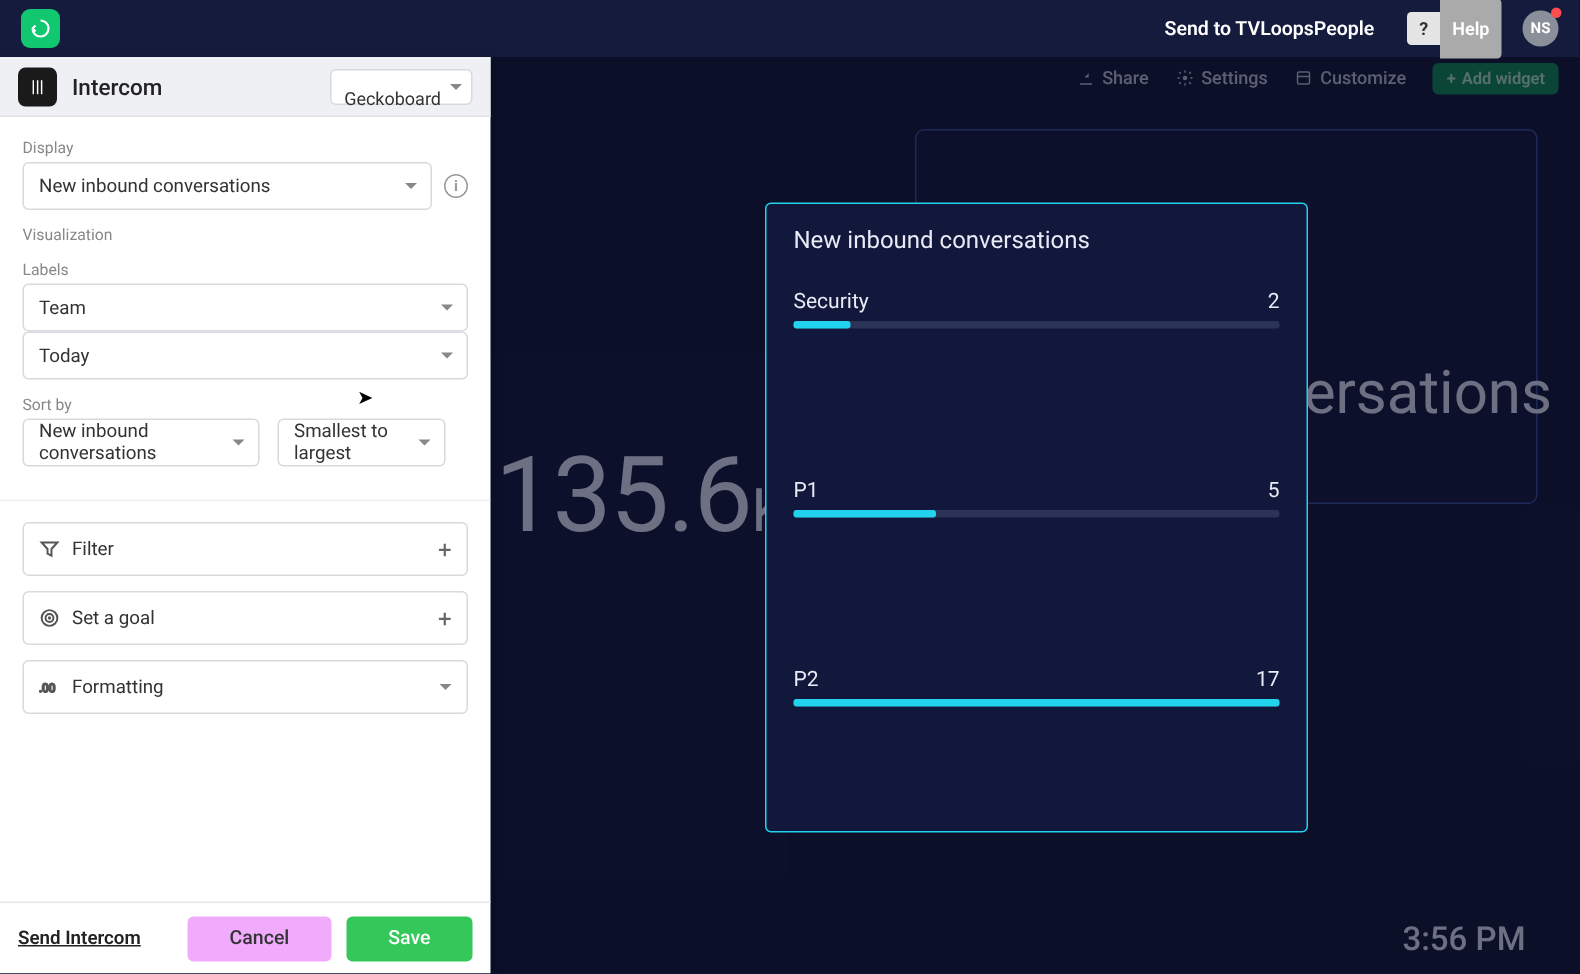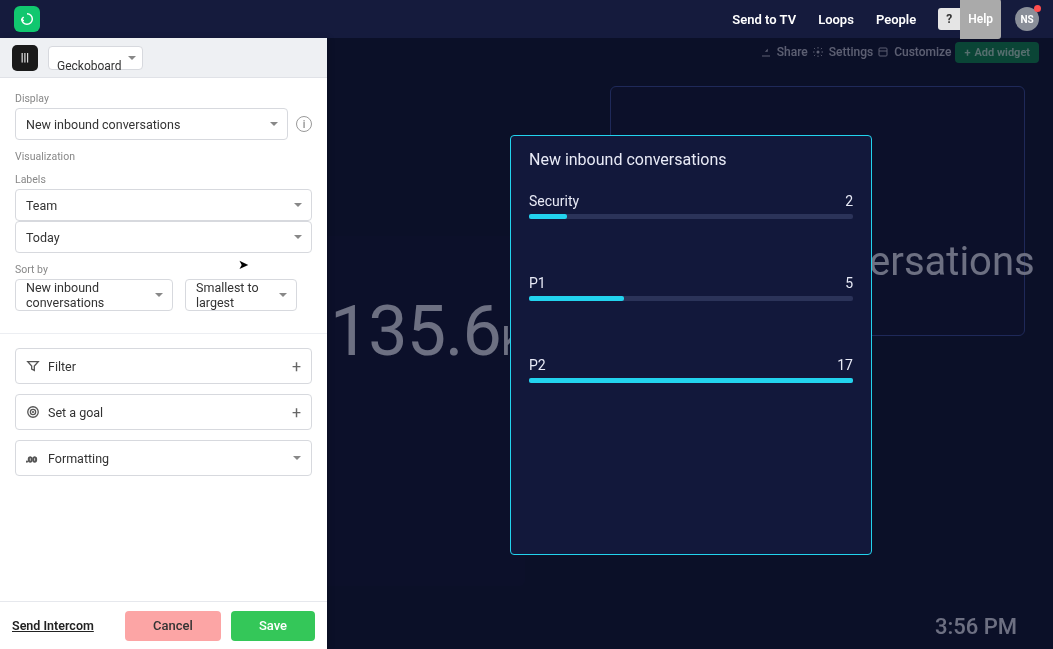--- a/index.html
+++ b/index.html
@@ -4,29 +4,29 @@
 <style>
   * { box-sizing: border-box; margin: 0; padding: 0; font-family: -apple-system, BlinkMacSystemFont, "Segoe UI", Roboto, sans-serif; }
   html, body { width: 1053px; height: 649px; overflow: hidden; }
   body { background: #0f1430; position: relative; }
 
   
   .topnav { position: absolute; top:0; left:0; right:0; height:38px; background:#151b3d; display:flex; align-items:center; padding:0 14px; color:#fff; z-index:20; }
   .logo { width:26px; height:26px; background:#11c76f; border-radius:6px; display:flex; align-items:center; justify-content:center; }
   .logo svg { width:16px; height:16px; }
   .nav-spacer { flex:1; }
-  .nav-link { color:#fff; font-size:13px; font-weight:600; margin-left:22px; cursor:pointer; }
+  .nav-link { color:#fff; font-size:13px; font-weight:600; cursor:pointer; }
   .help-group { display:flex; align-items:center; margin-left:22px; }
   .q-btn { width:22px; height:22px; background:#e5e5e5; color:#333; font-size:12px; font-weight:700; display:flex; align-items:center; justify-content:center; border-radius:3px 0 0 3px; cursor:pointer; }
   .help-btn { height:40px; padding:0 8px; background:#aaa; color:#fff; font-size:12px; font-weight:600; display:flex; align-items:center; border-radius:0 3px 3px 0; cursor:pointer; }
   .avatar { width:24px; height:24px; border-radius:50%; background:#8a8f99; color:#fff; font-size:10px; font-weight:700; display:flex; align-items:center; justify-content:center; margin-left:14px; position:relative; }
   .avatar::after { content:""; position:absolute; top:-2px; right:-2px; width:7px; height:7px; background:#ff4d4d; border-radius:50%; }
 
   
-  .toolbar { position:absolute; top:38px; left:0; right:0; height:28px; display:flex; align-items:center; justify-content:flex-end; padding:0 14px; gap:4px; z-index:5; }
+  .toolbar { position:absolute; top:38px; left:0; right:0; height:28px; display:flex; align-items:center; justify-content:flex-end; padding:0 14px; gap:18px; z-index:5; }
   .tool-link { color:#e0e2ef; font-size:12px; font-weight:500; display:flex; align-items:center; gap:5px; cursor:pointer; opacity:0.85;}
   .tool-link svg { width:12px; height:12px; }
   .add-widget { background:#0d8a4f; color:#b7e6cd; font-size:11px; font-weight:600; padding:4px 9px; border-radius:4px; display:flex; align-items:center; gap:4px; cursor:pointer; }
 
   
   .dim { position:absolute; inset:38px 0 0 0; background:rgba(10,13,35,0.55); z-index:6; }
 
   
   .bg-widget { position:absolute; border-radius:6px; z-index:4; }
   .bg-top-right { top:86px; left:610px; width:415px; height:250px; border:1px solid #3a4d9c; background:rgba(20,26,60,0.4); }
@@ -61,27 +61,27 @@
 
   .divider { height:1px; background:#eceef2; margin:22px -15px 14px;}
   .option-row { height:36px; border:1px solid #d7d9de; border-radius:4px; display:flex; align-items:center; padding:0 10px; font-size:12.5px; color:#333; cursor:pointer; margin-bottom:10px; position:relative;}
   .option-row .opt-icon{ width:14px; height:14px; margin-right:8px;}
   .option-row .plus{ position:absolute; right:10px; font-size:16px; color:#666; font-weight:400;}
   .option-row .chev{ position:absolute; right:10px; top:15px; border:4px solid transparent; border-top-color:#888;}
 
   .panel-footer{ height:48px; border-top:1px solid #e6e8ed; display:flex; align-items:center; padding:0 12px; gap:10px;}
   .feedback{ font-size:12.5px; font-weight:600; color:#222; text-decoration:underline; cursor:pointer; flex:1;}
   .btn{ height:30px; padding:0 28px; border-radius:4px; font-size:13px; font-weight:500; cursor:pointer; display:flex; align-items:center;}
-  .btn.cancel{ background:#fca5a5; color:#333;}
+  .btn.cancel{ background:#f0abfc; color:#333;}
   .btn.save{ background:#34c759; color:#fff;}
 
   
   .preview { position:absolute; top:135px; left:510px; width:362px; height:420px; background:#12183b; border:1px solid #22d3ee; border-radius:4px; z-index:40; padding:14px 18px; color:#e8eaf6;}
   .preview-title{ font-size:16px; font-weight:400; color:#e8eaf6; margin-bottom:24px;}
-  .bar-row{ margin-bottom:56px;}
+  .bar-row{ margin-bottom:100px;}
   .bar-row:last-child{ margin-bottom:0;}
   .bar-head{ display:flex; justify-content:space-between; font-size:14px; margin-bottom:5px;}
   .bar-track{ height:5px; background:rgba(120,130,180,0.25); border-radius:2px; position:relative;}
   .bar-fill{ position:absolute; left:0; top:0; bottom:0; background:#22d3ee; border-radius:2px;}
 
   
   .cursor{ position:absolute; top:257px; left:238px; z-index:50; font-size:13px; color:#000;}
 </style>
 </head>
 <body>
@@ -138,20 +138,21 @@
 <div class="bg-text-right">versations</div>
 <div class="clock">3:56 PM</div>
 
 <div class="dim"></div>
 
 <div class="panel">
   <div class="panel-header">
     <div class="intercom-icon">
         <span>|||</span>
       </div>
+    <div class="panel-title">Intercom</div>
     <div class="account-select">Geckoboard</div>
   </div>
 
   <div class="panel-body">
     <div class="field-label">Display</div>
     <div class="display-row">
       <div class="select">New inbound conversations</div>
       <div class="info-icon">i</div>
     </div>
 

